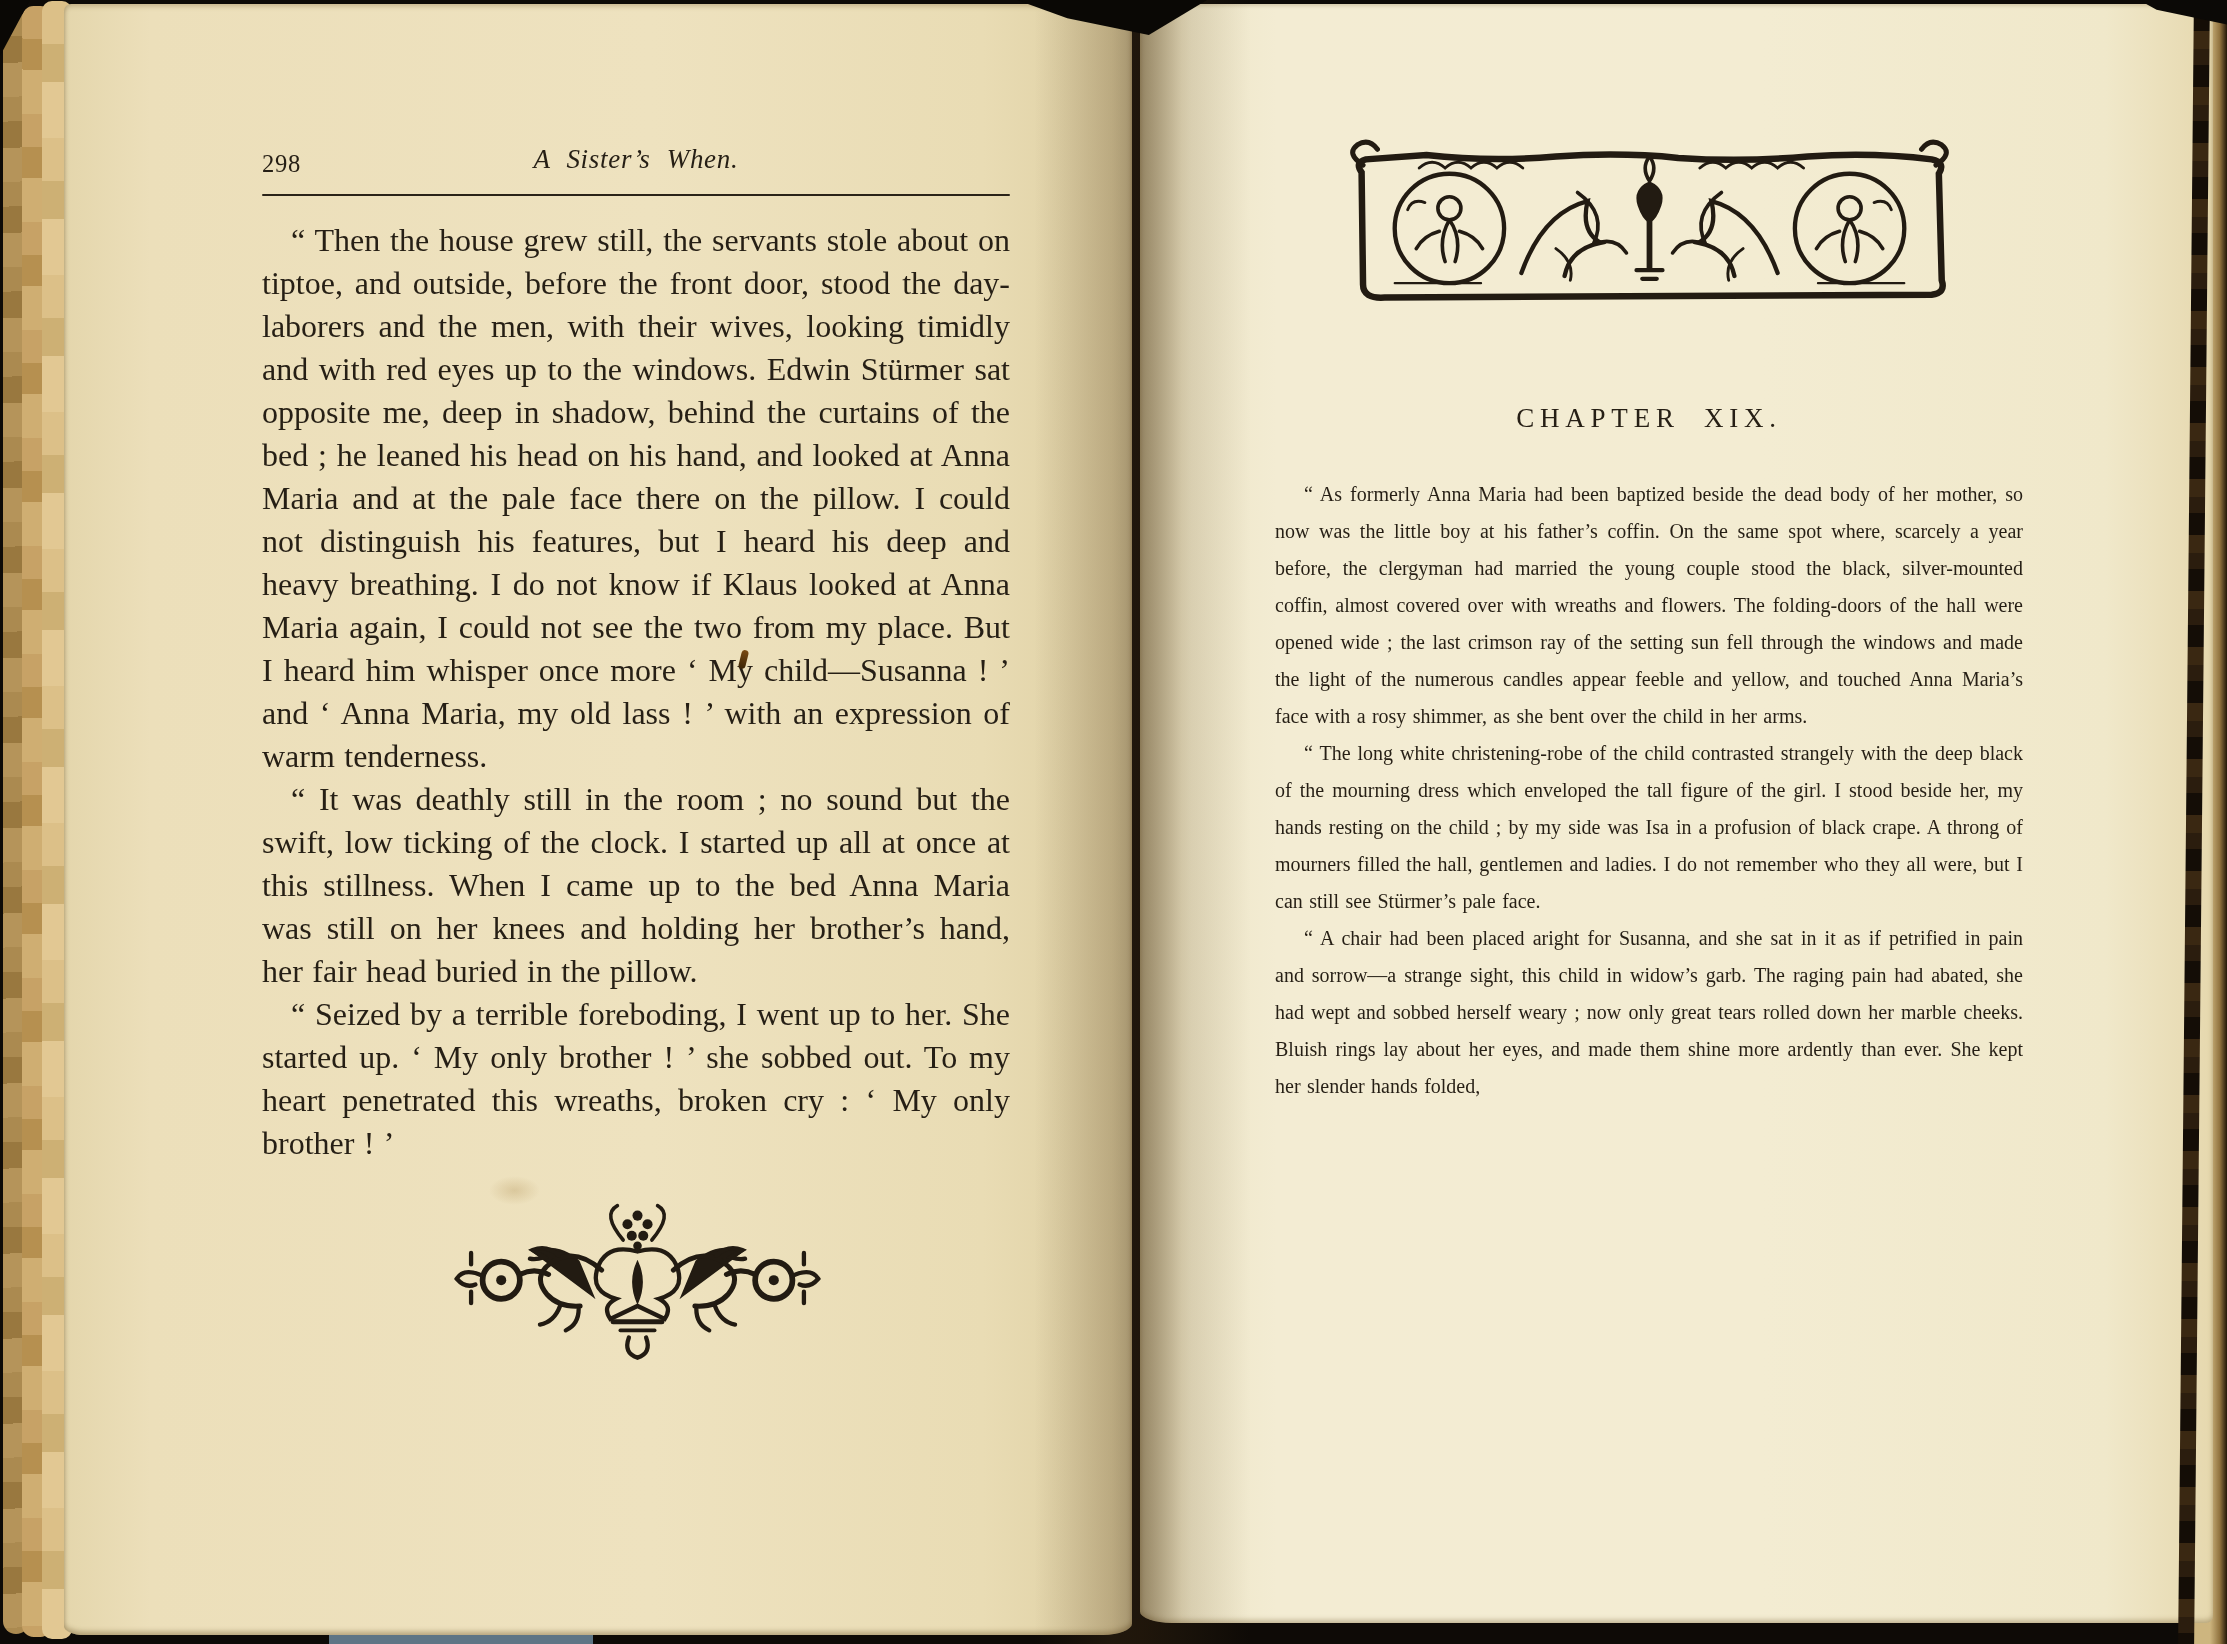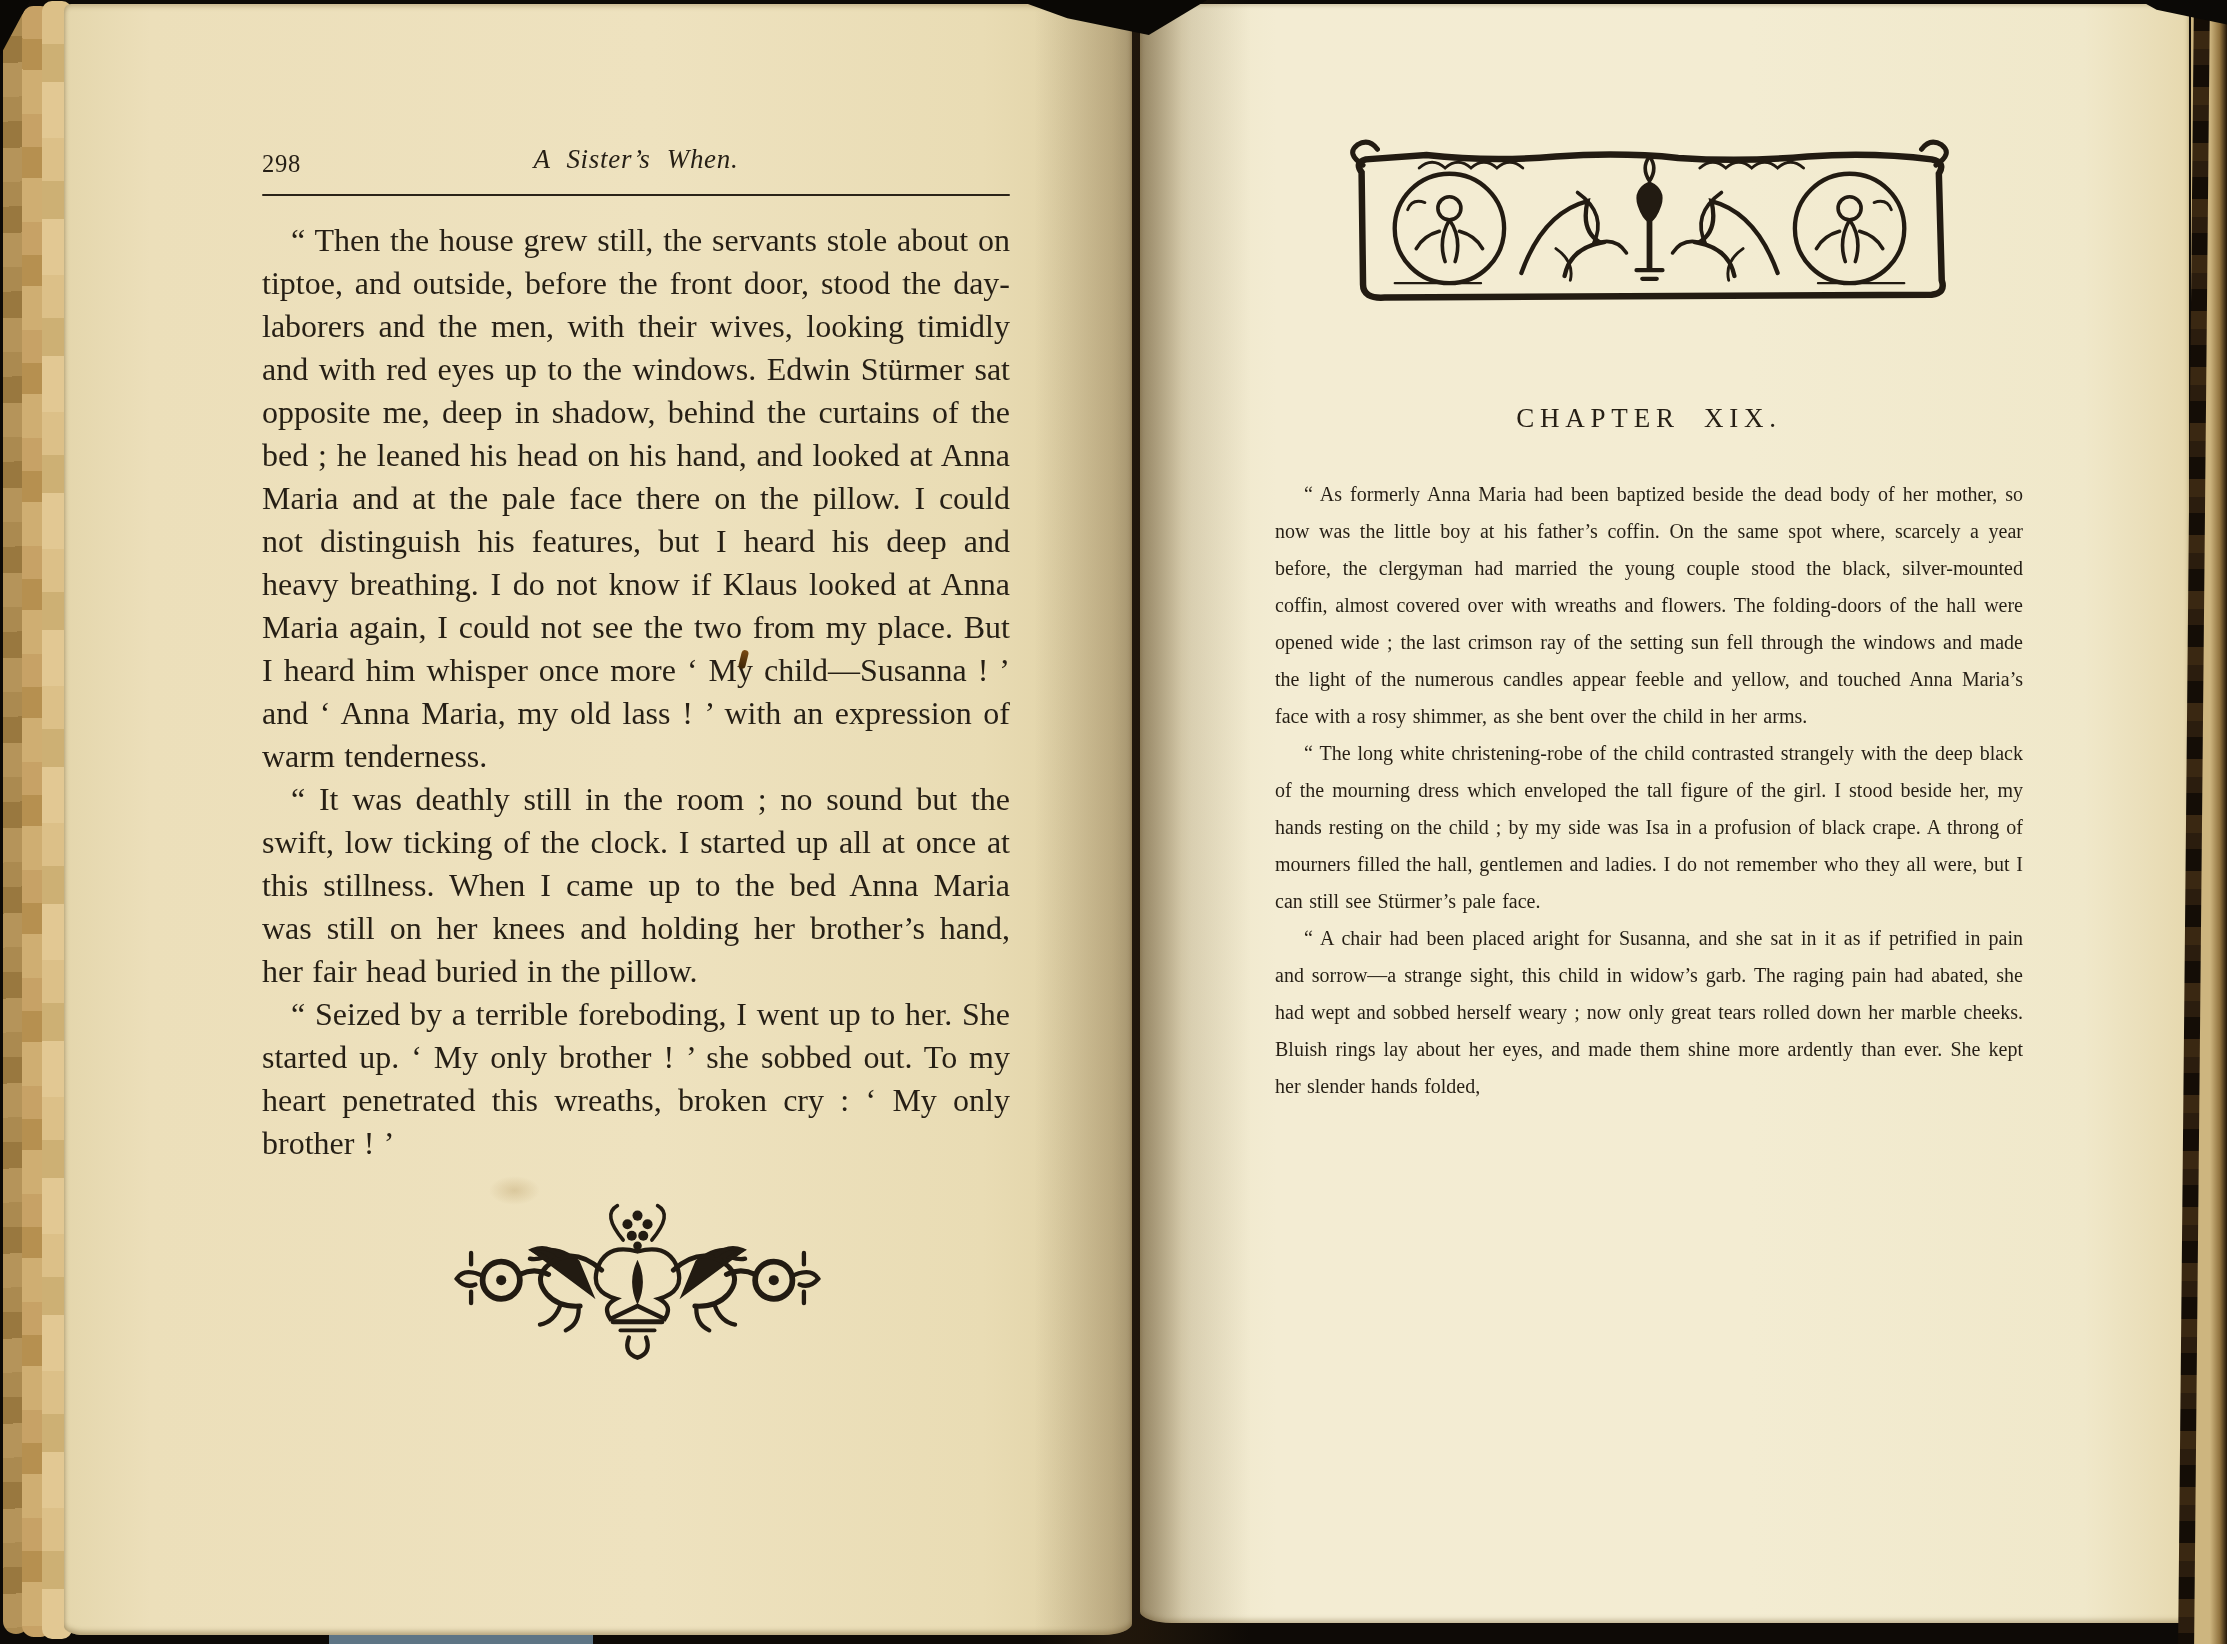--- a/index.html
+++ b/index.html
@@ -23,21 +23,21 @@
 
   
   .page{position:absolute;z-index:4;}
   .page-left{left:64px;top:4.3px;width:1068px;height:1631px;
     background:linear-gradient(90deg,#e4d6ac 0px,#ecdfba 87px,#eee2bf 55%,#e9dcb4 86%,#dccda0 100%);
     border-radius:7.2px 2.9px 29px 20px / 7.2px 2.9px 11.6px 8.7px;
     box-shadow:inset 0 -3.6px 5.8px rgba(110,85,40,.4), inset 0 2.9px 4.3px rgba(110,85,40,.25);}
   .page-right{left:1140px;top:4.3px;width:1049px;height:1619px;
     background:linear-gradient(90deg,#d5c79e 0px,#eee6c8 51px,#f3ecd3 137px,#f3ecd2 58%,#f0e8ca 90%,#e6d8ae 100%);
     border-radius:4.3px 5.8px 7.2px 32px / 4.3px 5.8px 7.2px 11.6px;
-    box-shadow:inset 0 -2.9px 5px rgba(110,85,40,.35), inset 0 2.2px 3.6px rgba(120,95,50,.2);}
+    box-shadow:inset 0 -2.9px 5px rgba(110,85,40,.35), inset 0 2.2px 3.6px rgba(120,95,50,.2);padding-left:24px;}
 
   
   .gutter-shade{position:absolute;left:1034px;top:0;width:217px;height:1644px;z-index:6;
     background:linear-gradient(90deg,rgba(86,62,30,0) 0%,rgba(86,62,30,.26) 36%,rgba(58,40,18,.40) 50%,rgba(86,62,30,.16) 68%,rgba(86,62,30,0) 100%);}
   .corner-tl{position:absolute;left:0;top:0;width:30px;height:56px;background:#0a0805;
     clip-path:polygon(0 0,100% 0,0 100%);z-index:7;}
   .gutter-top-wedge{position:absolute;left:1013px;top:0;width:194px;height:35px;background:#0a0805;
     clip-path:polygon(2% 0,100% 0,70% 100%,28% 52%);z-index:7;}
   .corner-tr{position:absolute;left:2139px;top:0;width:88px;height:24.6px;background:#0b0906;
     clip-path:polygon(0 0,100% 0,100% 100%,20% 40%);z-index:7;}

